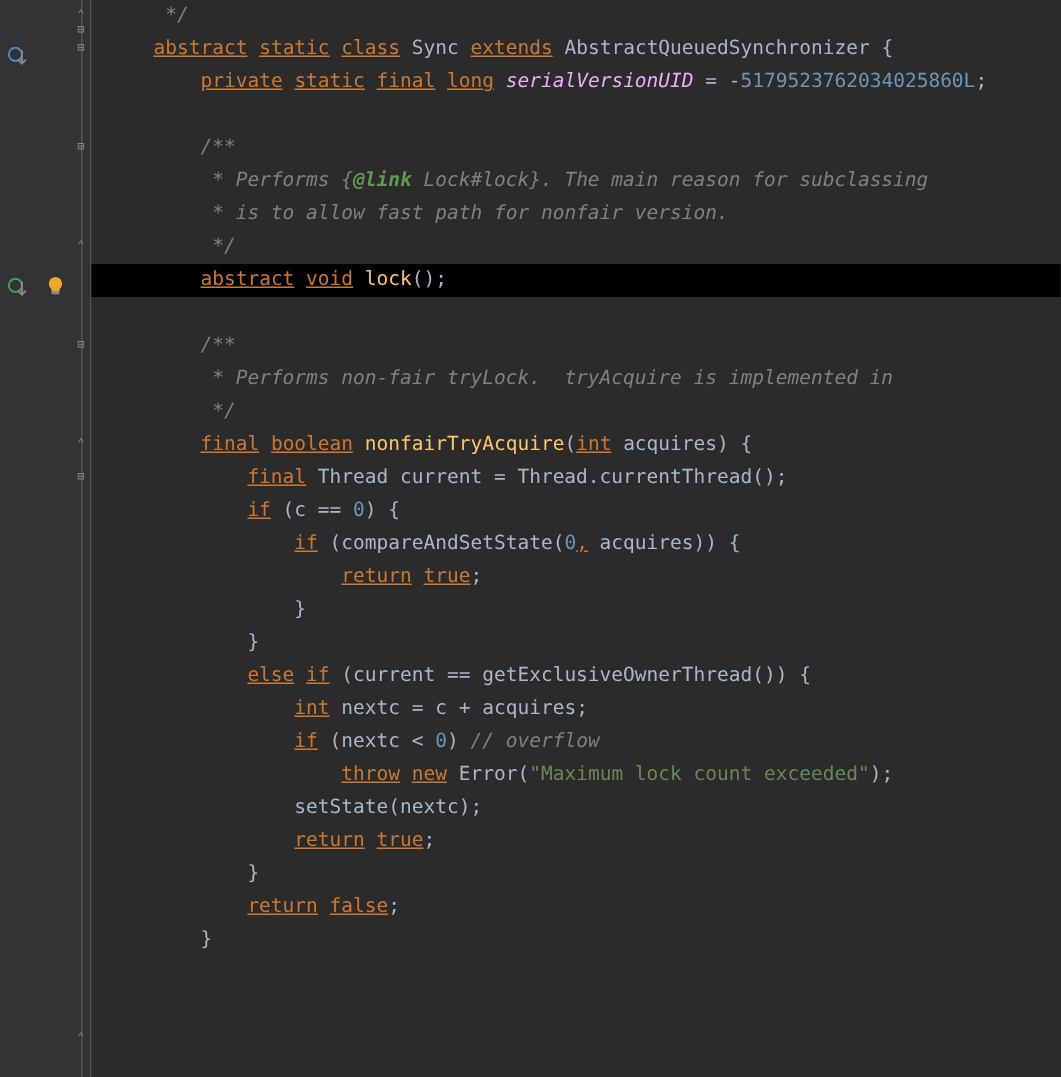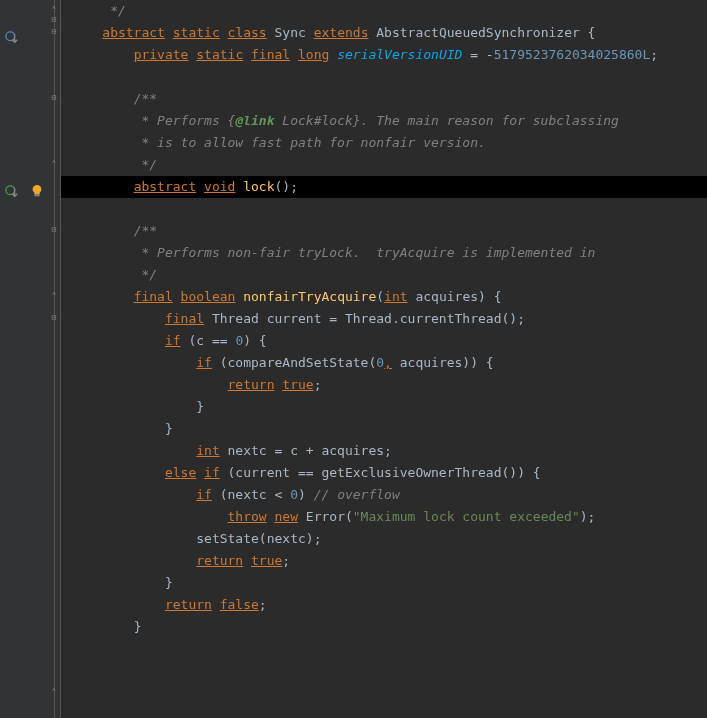--- a/index.html
+++ b/index.html
@@ -61,21 +61,21 @@
     .line.highlighted {
       background: #000000;
       margin-left: -10px;
       padding-left: 10px;
     }
     .kw { color: #cc7832; text-decoration: underline; }
     .str { color: #6a8759; }
     .num { color: #6897bb; }
     .comment { color: #808080; font-style: italic; }
     .doctag { color: #629755; font-style: italic; font-weight: bold; }
-    .field { color: #0ea5e9; font-style: italic; }
+    .field { color: #f0abfc; font-style: italic; }
     .method-decl { color: #ffc66d; }
     .ital-call { }
     .type { color: #a9b7c6; }
     .punct { color: #a9b7c6; }
     .icon-svg { width: 14px; height: 14px; }
     .bulb {
       position: absolute;
       left: 30px;
       width: 14px;
       height: 14px;
@@ -137,22 +137,22 @@
       <div class="line">        <span class="comment">/**</span></div>
       <div class="line">        <span class="comment"> * Performs non-fair tryLock.  tryAcquire is implemented in</span></div>
       <div class="line">        <span class="comment"> */</span></div>
       <div class="line">        <span class="kw">final</span><span> </span><span class="kw">boolean</span><span> </span><span class="method-decl">nonfairTryAcquire</span><span class="punct">(</span><span class="kw">int</span><span class="punct"> acquires) {</span></div>
       <div class="line">            <span class="kw">final</span><span class="punct"> Thread current = Thread.</span><span class="ital-call">currentThread</span><span class="punct">()</span><span class="punct">;</span></div>
       <div class="line">            <span class="kw">if</span><span class="punct"> (c == </span><span class="num">0</span><span class="punct">) {</span></div>
       <div class="line">                <span class="kw">if</span><span class="punct"> (compareAndSetState(</span><span class="num">0</span><span class="kw">,</span><span class="punct"> acquires)) {</span></div>
       <div class="line">                    <span class="kw">return</span><span> </span><span class="kw">true</span><span class="punct">;</span></div>
       <div class="line">                <span class="punct">}</span></div>
       <div class="line">            <span class="punct">}</span></div>
+      <div class="line">            <span class="kw">else</span><span> </span><span class="kw">if</span><span class="punct"> (current == getExclusiveOwnerThread()) {</span></div>
       <div class="line">                <span class="kw">int</span><span class="punct"> nextc = c + acquires</span><span class="punct">;</span></div>
-      <div class="line">            <span class="kw">else</span><span> </span><span class="kw">if</span><span class="punct"> (current == getExclusiveOwnerThread()) {</span></div>
       <div class="line">                <span class="kw">if</span><span class="punct"> (nextc &lt; </span><span class="num">0</span><span class="punct">) </span><span class="comment">// overflow</span></div>
       <div class="line">                    <span class="kw">throw</span><span> </span><span class="kw">new</span><span class="punct"> Error(</span><span class="str">"Maximum lock count exceeded"</span><span class="punct">)</span><span class="punct">;</span></div>
       <div class="line">                <span class="punct">setState(nextc)</span><span class="punct">;</span></div>
       <div class="line">                <span class="kw">return</span><span> </span><span class="kw">true</span><span class="punct">;</span></div>
       <div class="line">            <span class="punct">}</span></div>
       <div class="line">            <span class="kw">return</span><span> </span><span class="kw">false</span><span class="punct">;</span></div>
       <div class="line">        <span class="punct">}</span></div>
     </div>
 </div>
 

